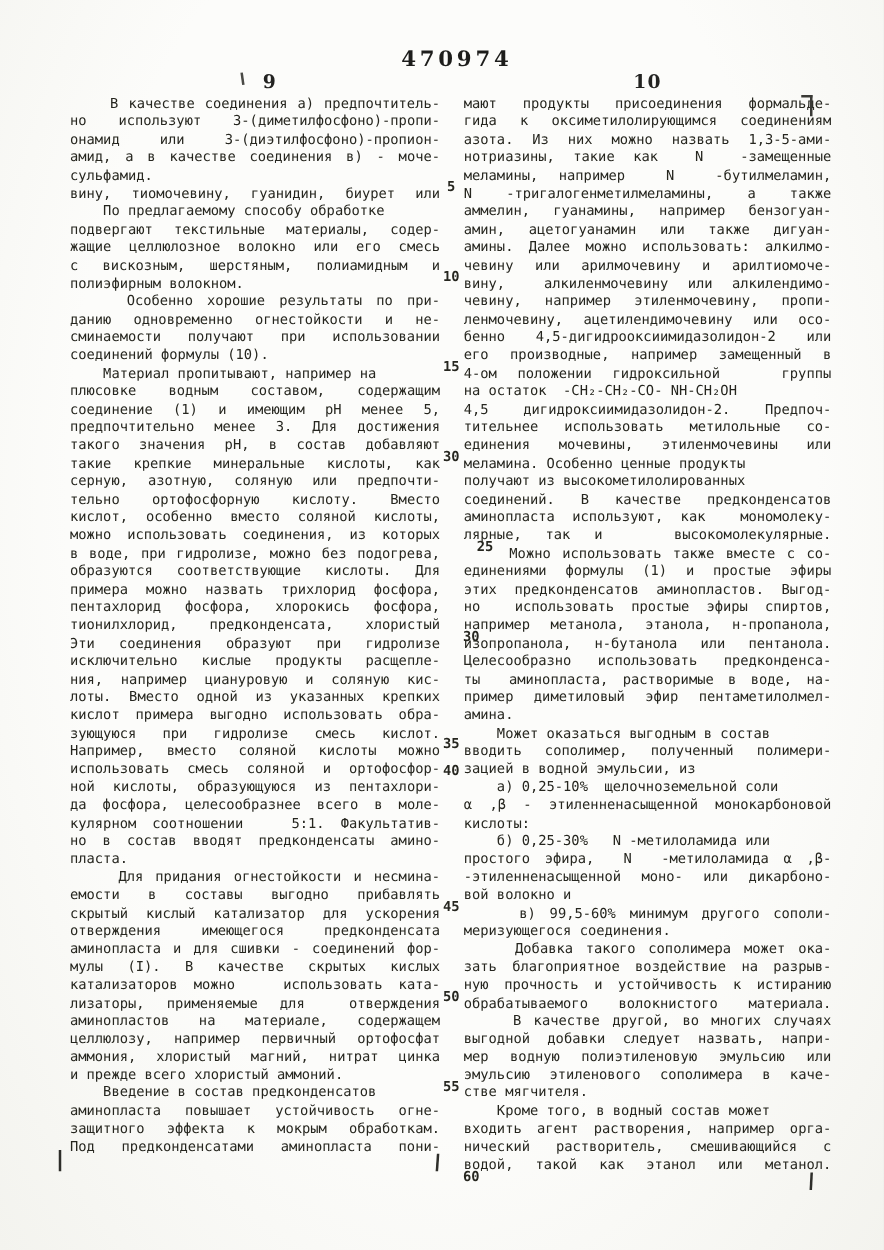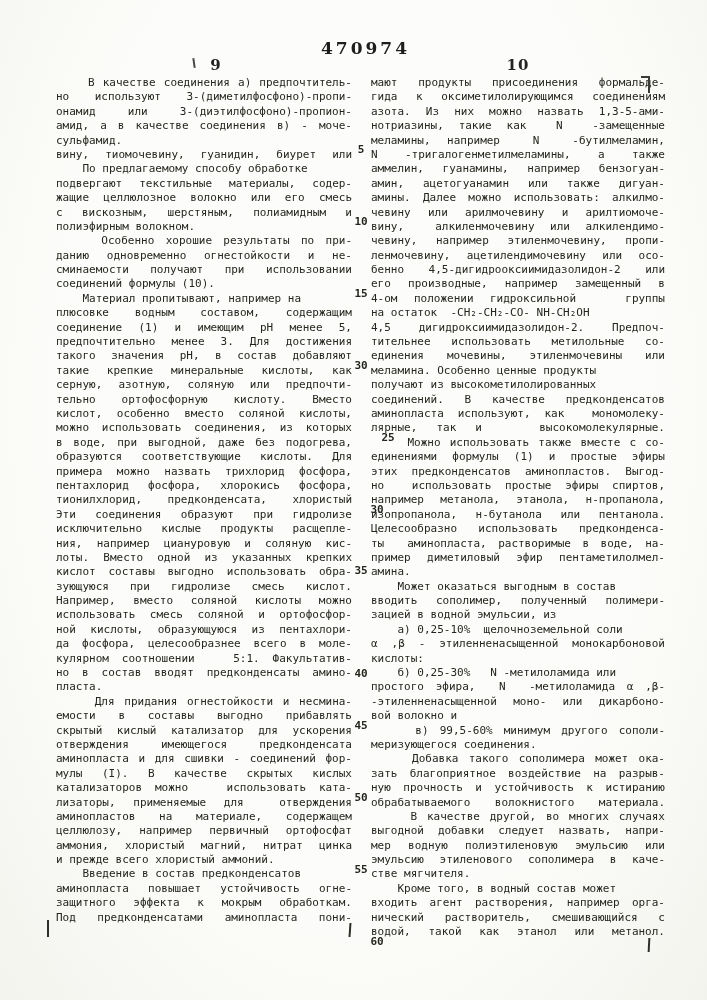--- a/index.html
+++ b/index.html
@@ -84,30 +84,30 @@
       <div class="line">&nbsp;&nbsp;&nbsp;&nbsp;Материал пропитывают, например на</div>
       <div class="line j">плюсовке водным составом, содержащим</div>
       <div class="line j">соединение (1) и имеющим рН менее 5,</div>
       <div class="line j">предпочтительно менее 3. Для достижения</div>
       <div class="line j">такого значения рН, в состав добавляют</div>
       <div class="line j">такие крепкие минеральные кислоты, как</div>
       <div class="line j">серную, азотную, соляную или предпочти-</div>
       <div class="line j">тельно ортофосфорную кислоту. Вместо</div>
       <div class="line j">кислот, особенно вместо соляной кислоты,</div>
       <div class="line j">можно использовать соединения, из которых</div>
-      <div class="line j">в воде, при выгодной, даже без подогрева,</div>
+      <div class="line j">в воде, при гидролизе, можно без подогрева,</div>
       <div class="line j">образуются соответствующие кислоты. Для</div>
       <div class="line j">примера можно назвать трихлорид фосфора,</div>
       <div class="line j">пентахлорид фосфора, хлорокись фосфора,</div>
       <div class="line j">тионилхлорид, предконденсата, хлористый</div>
       <div class="line j">Эти соединения образуют при гидролизе</div>
       <div class="line j">исключительно кислые продукты расщепле-</div>
       <div class="line j">ния, например циануровую и соляную кис-</div>
       <div class="line j">лоты. Вместо одной из указанных крепких</div>
-      <div class="line j">кислот составы выгодно использовать обра-</div>
+      <div class="line j">кислот примера выгодно использовать обра-</div>
       <div class="line j">зующуюся при гидролизе смесь кислот.</div>
       <div class="line j">Например, вместо соляной кислоты можно</div>
       <div class="line j">использовать смесь соляной и ортофосфор-</div>
       <div class="line j">ной кислоты, образующуюся из пентахлори-</div>
       <div class="line j">да фосфора, целесообразнее всего в моле-</div>
       <div class="line j">кулярном соотношении&nbsp;&nbsp;&nbsp;5:1. Факультатив-</div>
       <div class="line j">но в состав вводят предконденсаты амино-</div>
       <div class="line">пласта.</div>
       <div class="line j">&nbsp;&nbsp;&nbsp;&nbsp;Для придания огнестойкости и несмина-</div>
       <div class="line j">емости в составы выгодно прибавлять</div>
@@ -127,22 +127,22 @@
       <div class="line j">Под предконденсатами аминопласта пони-</div>
     </div>
 
   <div id="linenums">
       <div class="line" style="top: 142.6px;">5</div>
       <div class="line" style="top: 214.6px;">10</div>
       <div class="line" style="top: 286.6px;">15</div>
       <div class="line" style="top: 358.6px;">30</div>
       <div class="line" style="top: 430.6px; margin-left: 27px;">25</div>
       <div class="line" style="top: 502.6px; margin-left: 16px;">30</div>
-      <div class="line" style="top: 564px; text-align: center;">35</div>
-      <div class="line" style="top: 667px; text-align: center;">40</div>
+      <div class="line" style="top: 588px; text-align: center;">35</div>
+      <div class="line" style="top: 610px; text-align: center;">40</div>
       <div class="line" style="top: 718.6px;">45</div>
       <div class="line" style="top: 790.6px;">50</div>
       <div class="line" style="top: 862.6px;">55</div>
       <div class="line" style="top: 934.6px; margin-left: 16px;">60</div>
     </div>
 
   <div class="col right">
       <div class="line j">мают продукты присоединения формальде-</div>
       <div class="line j">гида к оксиметилолирующимся соединениям</div>
       <div class="line j">азота. Из них можно назвать 1,3-5-ами-</div>

